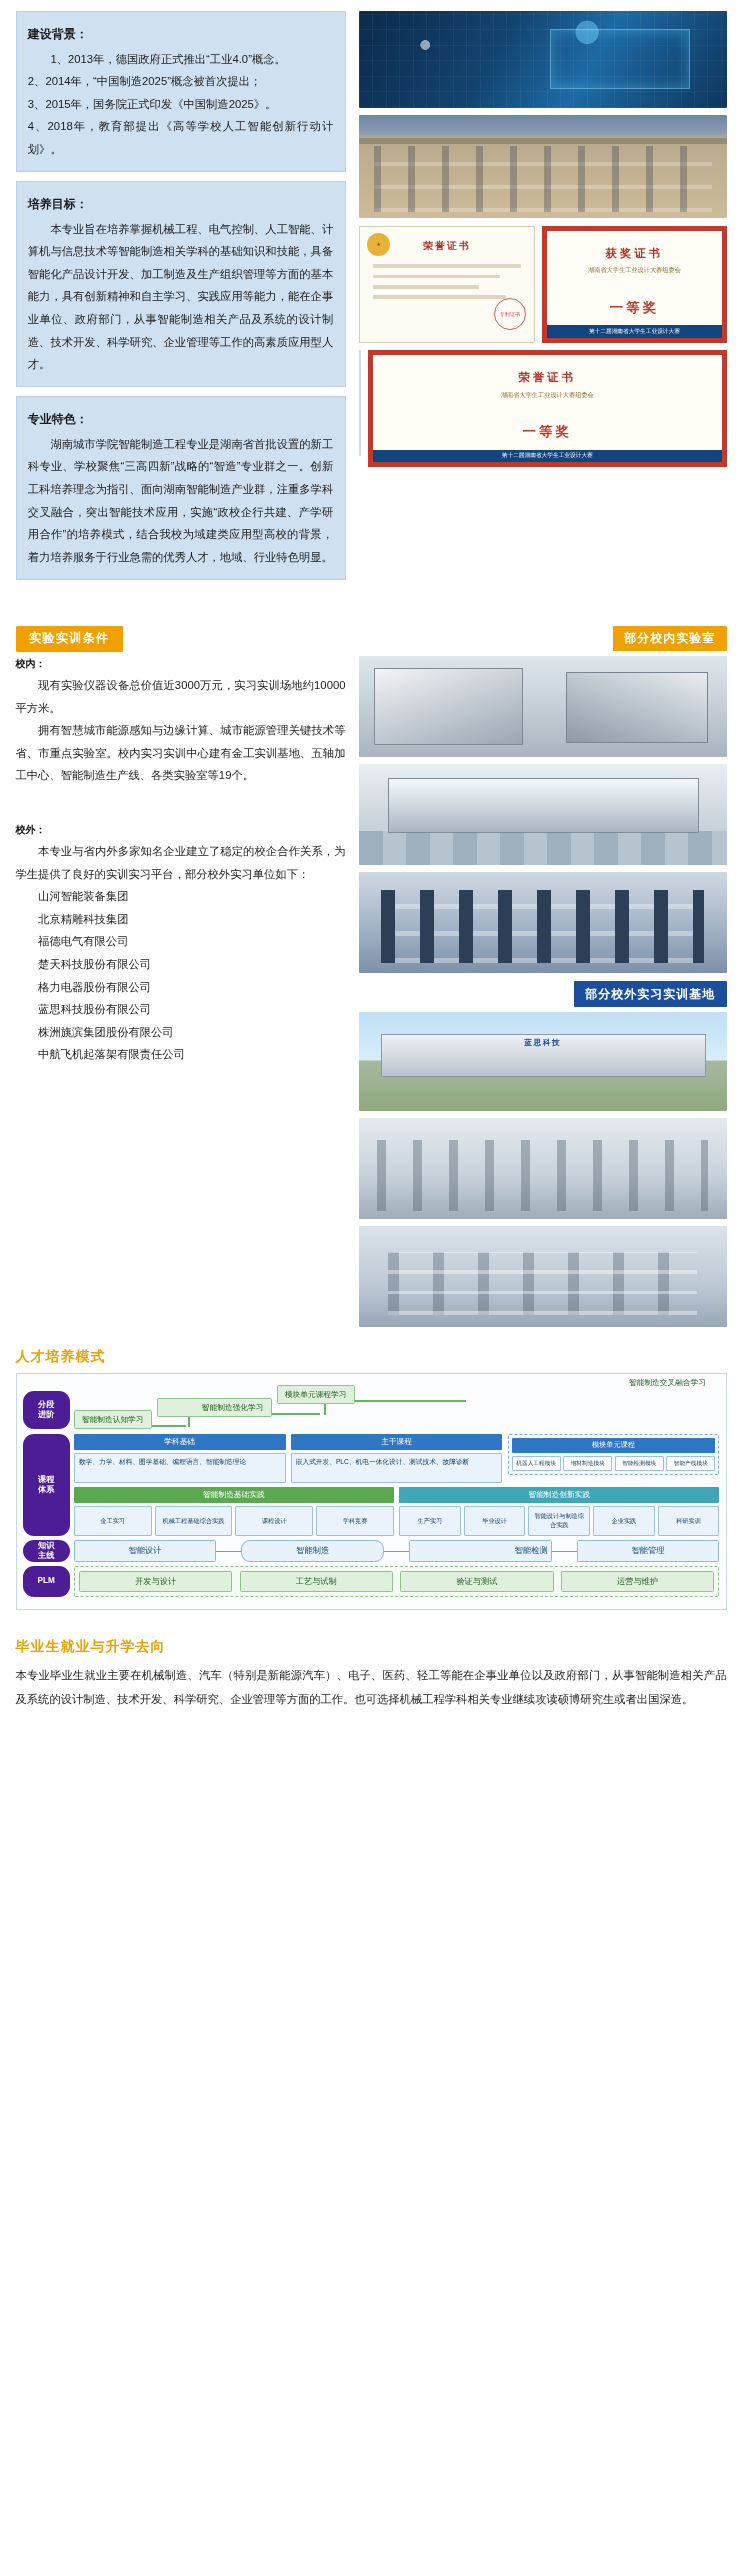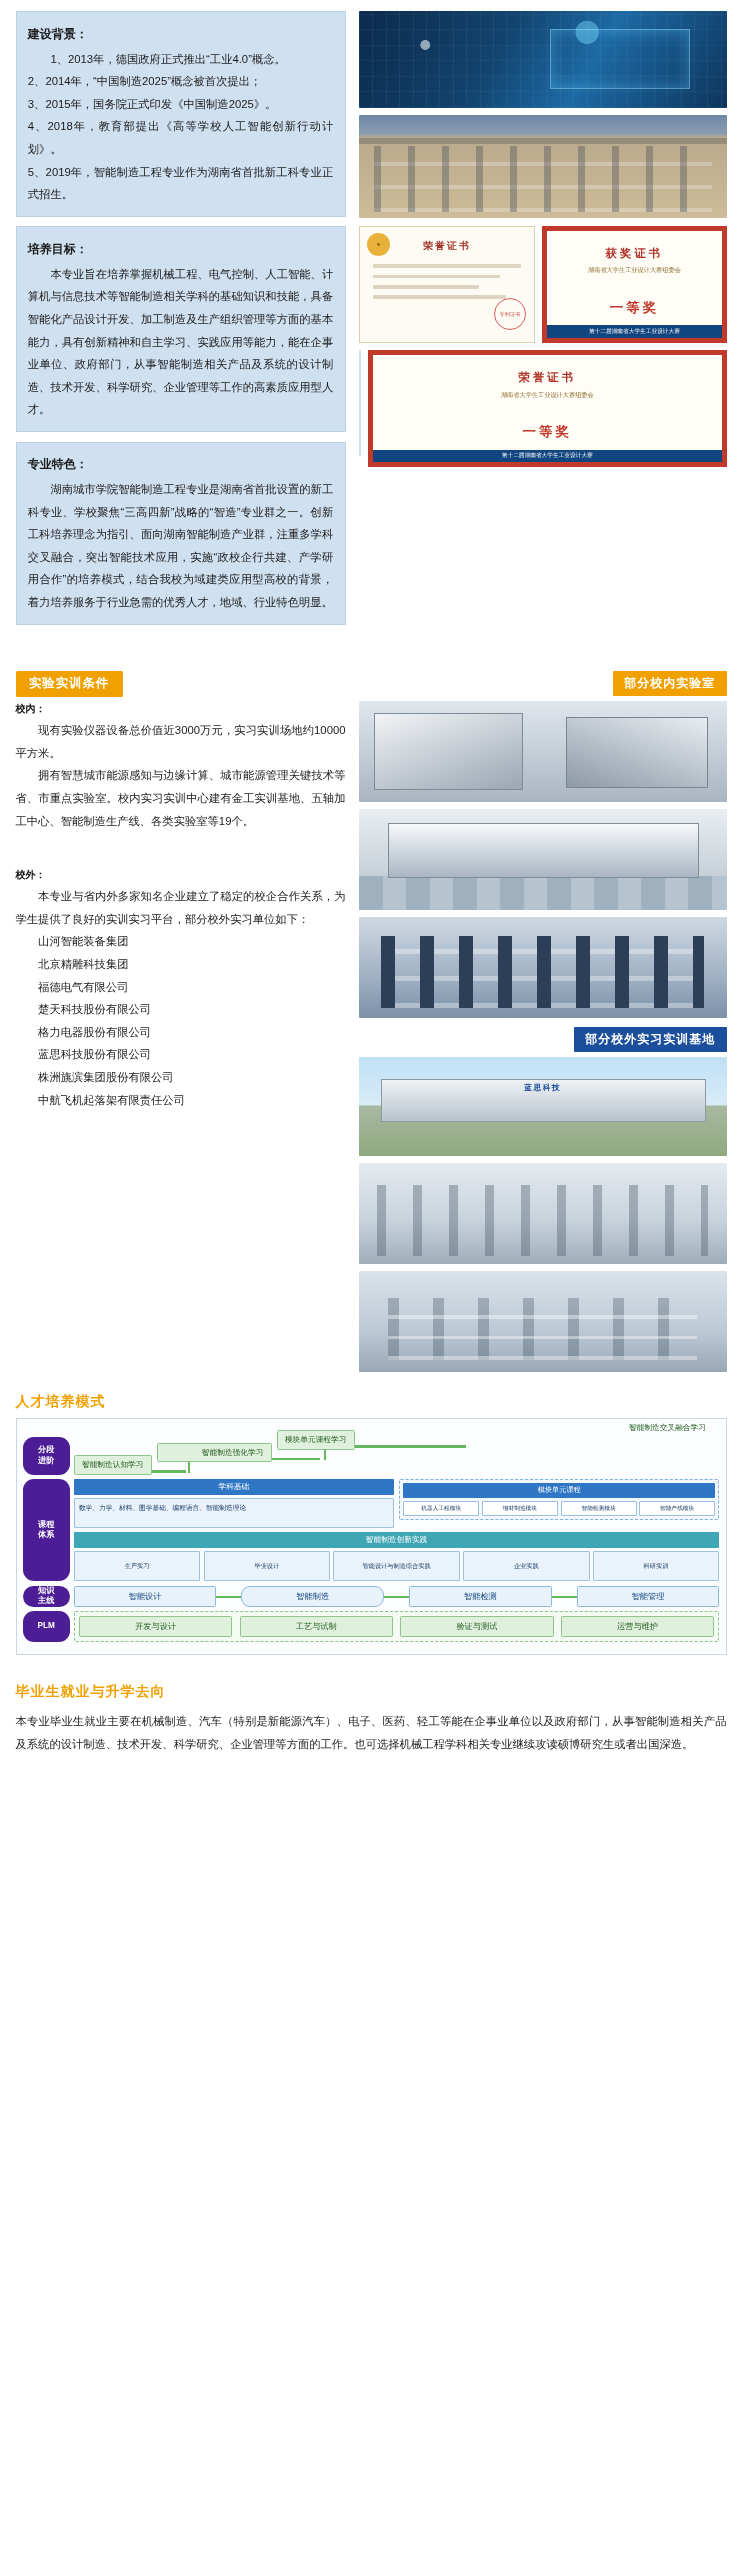--- a/index.html
+++ b/index.html
@@ -411,21 +411,20 @@
   <section class="sec1">
     <div class="sec1-inner">
       <div class="col-text">
 
         <div class="txtblock">
           <span class="h">建设背景：</span>
           <p class="ind">1、2013年，德国政府正式推出“工业4.0”概念。</p>
           <p>2、2014年，“中国制造2025”概念被首次提出；</p>
           <p>3、2015年，国务院正式印发《中国制造2025》。</p>
           <p>4、2018年，教育部提出《高等学校人工智能创新行动计划》。</p>
-          <p>5、2019年，智能制造工程专业作为湖南省首批新工科专业正式招生。</p>
         </div>
 
         <div class="txtblock">
           <span class="h">培养目标：</span>
           <p class="ind">本专业旨在培养掌握机械工程、电气控制、人工智能、计算机与信息技术等智能制造相关学科的基础知识和技能，具备智能化产品设计开发、加工制造及生产组织管理等方面的基本能力，具有创新精神和自主学习、实践应用等能力，能在企事业单位、政府部门，从事智能制造相关产品及系统的设计制造、技术开发、科学研究、企业管理等工作的高素质应用型人才。</p>
         </div>
 
         <div class="txtblock last">
           <span class="h">专业特色：</span>
           <p class="ind">湖南城市学院智能制造工程专业是湖南省首批设置的新工科专业、学校聚焦“三高四新”战略的“智造”专业群之一。创新工科培养理念为指引、面向湖南智能制造产业群，注重多学科交叉融合，突出智能技术应用，实施“政校企行共建、产学研用合作”的培养模式，结合我校为域建类应用型高校的背景，着力培养服务于行业急需的优秀人才，地域、行业特色明显。</p>
@@ -559,55 +558,68 @@
 
       <div class="diag-row">
         <div class="row-label">课程<br>体系</div>
         <div class="row-body">
           <div class="course-grid">
             <div class="course-col">
               <div class="course-head">学科基础</div>
               <div class="course-box">数学、力学、材料、图学基础、编程语言、智能制造理论</div>
             </div>
             <div class="course-col">
+              <div class="course-head">主干课程</div>
+              <div class="course-box">嵌入式开发、PLC、机电一体化设计、测试技术、故障诊断</div>
+            </div>
+            <div class="course-col">
               <div class="module-panel">
                 <div class="module-head">模块单元课程</div>
                 <div class="module-cells">
                   <div class="mc">机器人工程模块</div>
                   <div class="mc">增材制造模块</div>
                   <div class="mc">智能检测模块</div>
                   <div class="mc">智能产线模块</div>
                 </div>
               </div>
             </div>
           </div>
 
           <div class="course-grid" style="margin-top:4.1px;">
             <div class="course-col">
+              <div class="course-head green">智能制造基础实践</div>
+              <div class="mini-grid">
+                <div class="mini-box">金工实习</div>
+                <div class="mini-box">机械工程基础综合实践</div>
+                <div class="mini-box">课程设计</div>
+                <div class="mini-box">学科竞赛</div>
+              </div>
+            </div>
+            <div class="course-col">
               <div class="course-head cyan">智能制造创新实践</div>
               <div class="mini-grid">
                 <div class="mini-box">生产实习</div>
                 <div class="mini-box">毕业设计</div>
                 <div class="mini-box">智能设计与制造综合实践</div>
                 <div class="mini-box">企业实践</div>
                 <div class="mini-box">科研实训</div>
               </div>
             </div>
           </div>
         </div>
       </div>
 
       <div class="diag-row">
         <div class="row-label">知识<br>主线</div>
         <div class="row-body">
           <div class="know-row">
             <div class="arrowline"></div>
             <div class="know-chip" style="position:relative;z-index:1;">智能设计</div>
             <div class="know-chip" style="position:relative;z-index:1;border-radius:9px;">智能制造</div>
-            <div class="know-chip" style="position:relative;z-index:1;">智能检测</div>
+            <div class="know-chip" style="position:relative;z-index:1;text-align:right;">智能检测</div>
             <div class="know-chip" style="position:relative;z-index:1;">智能管理</div>
           </div>
         </div>
       </div>
 
       <div class="diag-row">
         <div class="row-label">PLM</div>
         <div class="row-body">
           <div class="plm-wrap">
             <div class="plm-row">

